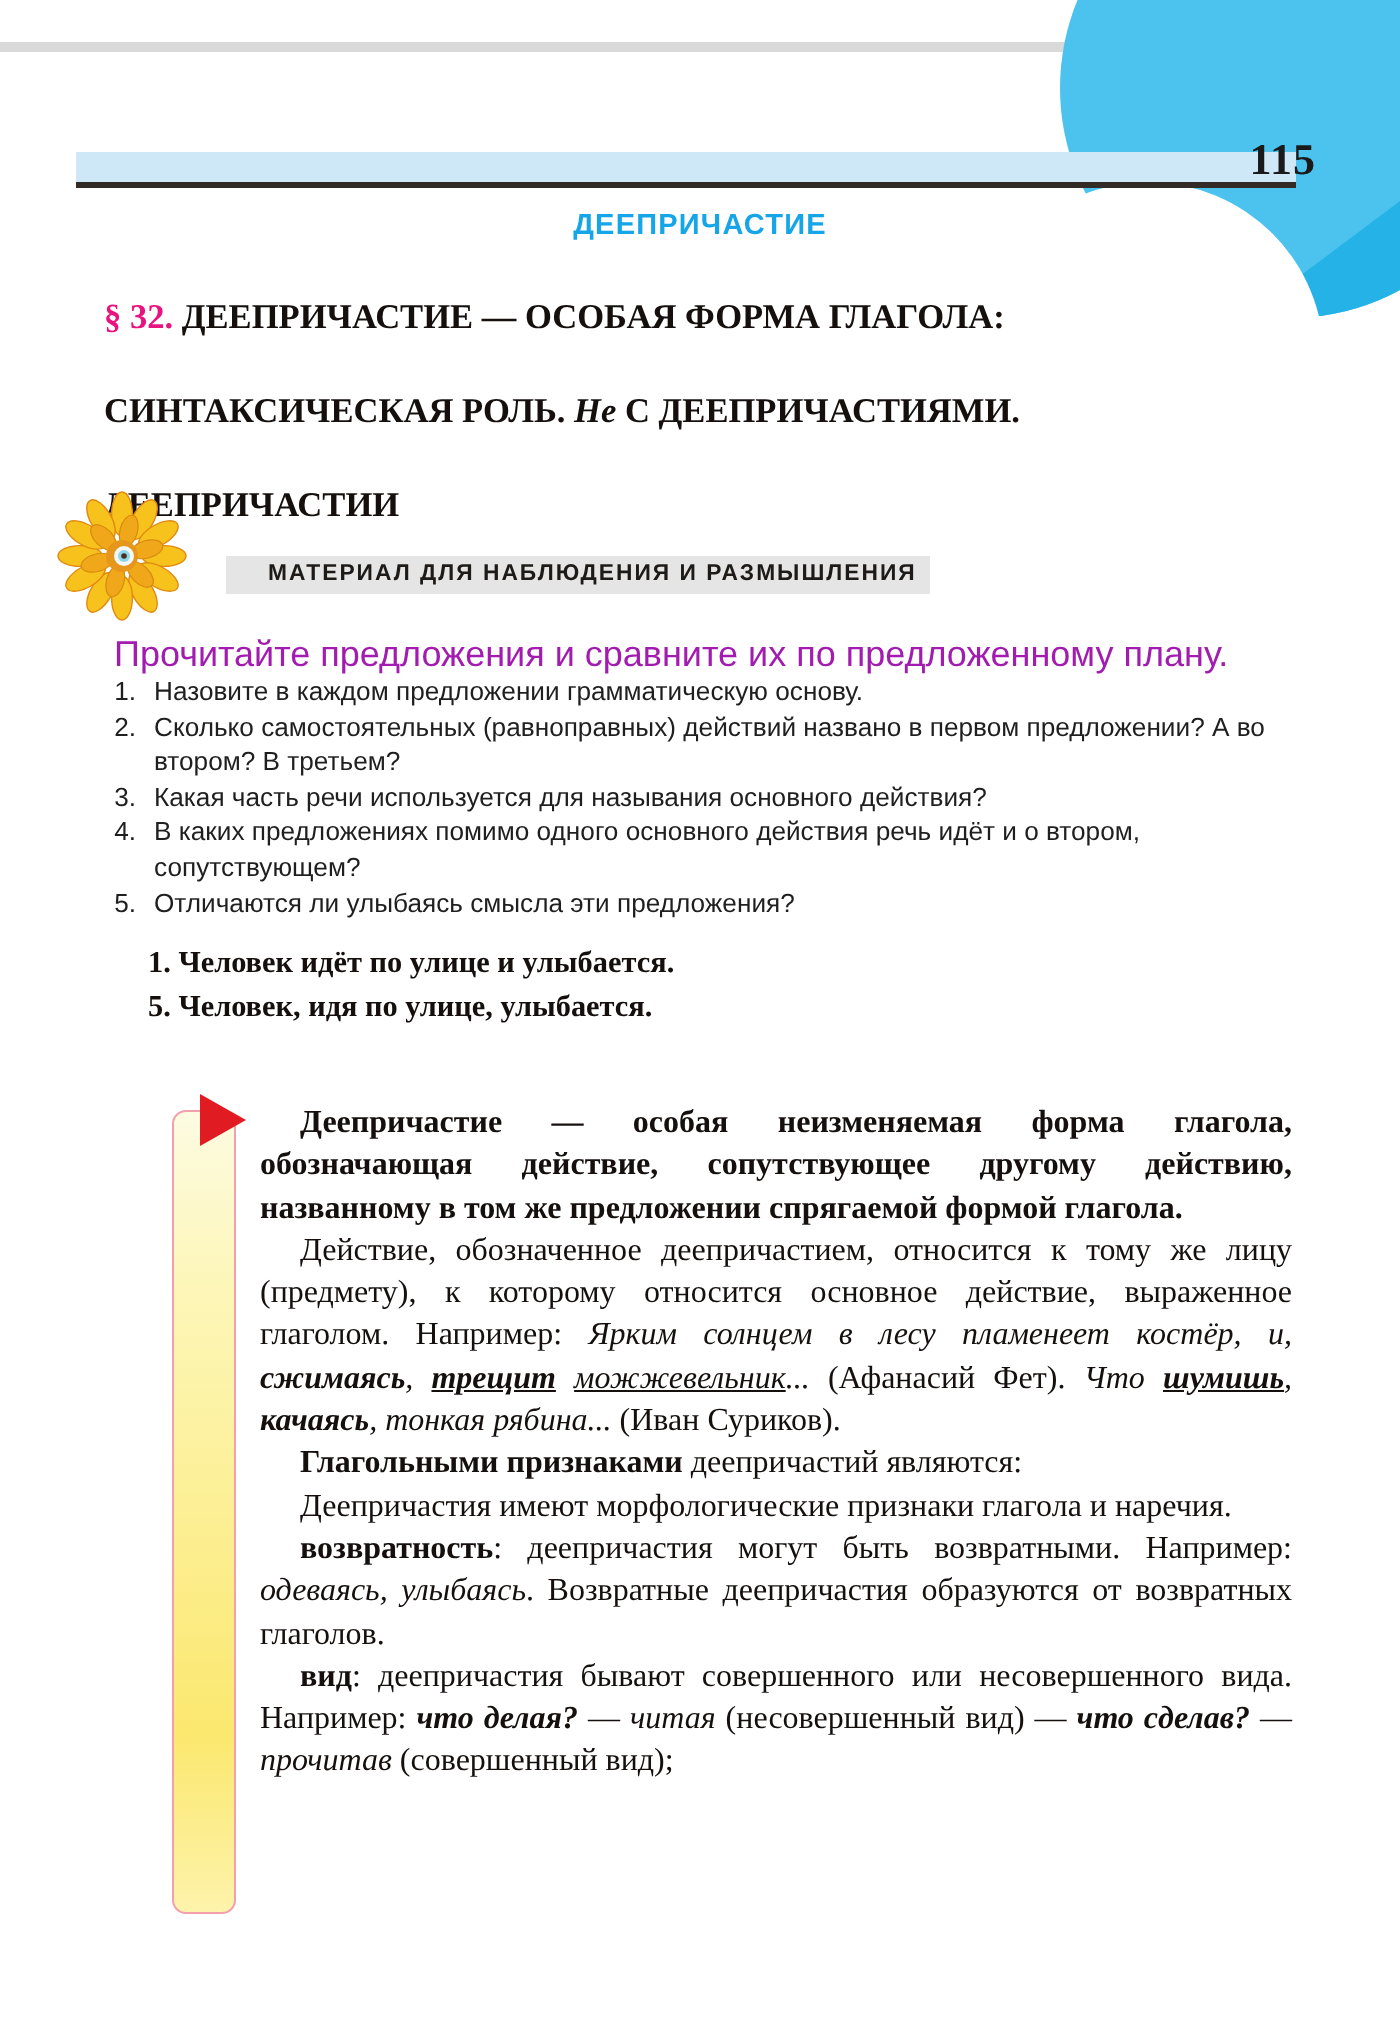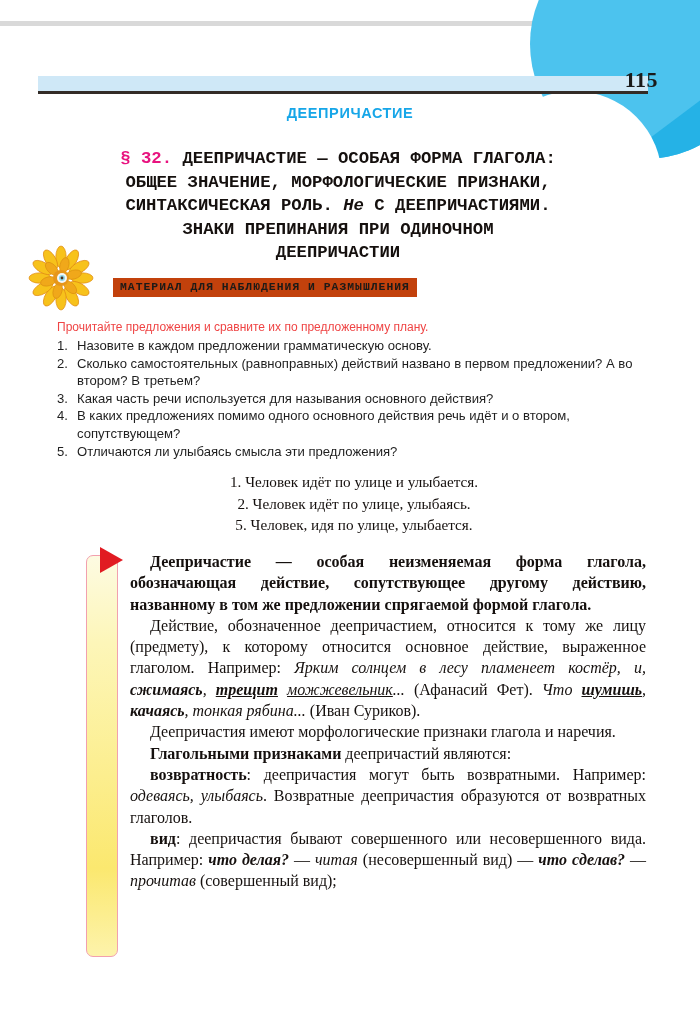--- a/index.html
+++ b/index.html
@@ -58,65 +58,63 @@
   .chapter-label{
     position:absolute;left:0;top:84px;width:700px;
     text-align:center;
     font-family:"Liberation Sans", sans-serif;
     font-size:14.5px;font-weight:bold;
     color:#16a6e8;letter-spacing:.6px;
   }
 
   
   .section-title{
-    position:absolute;left:40px;top:126px;width:596px;
-    text-align:center;
-    font-family:Liberation Mono, monospace;
+    position:absolute;left:52px;top:126px;width:596px;
+    font-family:Liberation Serif, serif;
     font-size:17.3px;font-weight:bold;
     line-height:23.5px;
     color:#15100e;
   }
   .section-num{color:#e8137f;}
   .ital{font-style:italic;}
 
   
   .flower{
     position:absolute;left:27px;top:224px;
     width:68px;height:66px;
   }
   .banner{
     position:absolute;left:113px;top:257px;
-    background:#c2410c;
-    padding:3px 7px 4px 7px;
+    background:#e5e5e5;
+    padding:3px 7px 4px 21px;
     font-size:11.4px;font-weight:bold;
     letter-spacing:1.0px;color:#1d1a17;
-    font-family:Liberation Mono, monospace;
+    font-family:Liberation Sans, sans-serif;
     white-space:nowrap;
   }
 
   
   .intro{
     position:absolute;left:57px;top:298px;width:590px;
-    font-size:12px;line-height:17.6px;color:#ef4444;
+    font-size:18px;line-height:17.6px;color:#a21caf;
   }
   .qlist{
     position:absolute;left:45px;top:316px;width:605px;
     font-size:13.1px;line-height:17.6px;color:#1f1f1f;
   }
   .qrow{display:flex;align-items:flex-start;}
   .qnum{width:23px;flex:0 0 23px;text-align:right;padding-right:9px;}
   .qtext{flex:1;}
 
   
   .examples{
     position:absolute;left:74px;top:450px;width:560px;
     font-family:"Liberation Serif", serif;
-    font-size:15.2px;font-weight:normal;line-height:21.5px;
+    font-size:15.2px;font-weight:bold;line-height:21.5px;
     color:#15100e;
-    text-align:center;
   }
 
   
   .rulebox{
     position:absolute;left:86px;top:530px;width:560px;
   }
   .ybar{
     position:absolute;left:0;top:4px;
     width:30px;height:400px;
     border:1px solid #f2a0ae;
@@ -158,25 +156,25 @@
 
   <div class="header-band"></div>
   <div class="header-rule"></div>
   <div class="folio">115</div>
 
   <div class="chapter-label">ДЕЕПРИЧАСТИЕ</div>
 
   <div class="section-title">
     <span class="section-num">§ 32.</span>
     <span>ДЕЕПРИЧАСТИЕ — ОСОБАЯ ФОРМА ГЛАГОЛА:</span><br>
-    <span>ОБЩЕЕ ЗНАЧЕНИЕ, МОРФОЛОГИЧЕСКИЕ ПРИЗНАКИ,</span><br>
+    <br>
     <span>СИНТАКСИЧЕСКАЯ РОЛЬ.</span>
     <span class="ital">Не</span>
     <span>С ДЕЕПРИЧАСТИЯМИ.</span><br>
-    <span>ЗНАКИ ПРЕПИНАНИЯ ПРИ ОДИНОЧНОМ</span><br>
+    <br>
     <span>ДЕЕПРИЧАСТИИ</span>
   </div>
 
   <svg class="flower" viewBox="0 0 68 66">
     <g transform="translate(34,33)">
       <g fill="#f7c21b" stroke="#e08a12" stroke-width="0.7">
         <ellipse cx="0" cy="-21" rx="5.2" ry="11"></ellipse>
         <ellipse cx="0" cy="-21" rx="5.2" ry="11" transform="rotate(30)"></ellipse>
         <ellipse cx="0" cy="-21" rx="5.2" ry="11" transform="rotate(60)"></ellipse>
         <ellipse cx="0" cy="-21" rx="5.2" ry="11" transform="rotate(90)"></ellipse>
@@ -226,38 +224,37 @@
       <span class="qtext">В каких предложениях помимо одного основного действия речь идёт и о втором, сопутствующем?</span>
     </div>
     <div class="qrow">
       <span class="qnum">5.</span>
       <span class="qtext">Отличаются ли улыбаясь смысла эти предложения?</span>
     </div>
   </div>
 
   <div class="examples">
     <div>1. Человек идёт по улице и улыбается.</div>
-    <div>2. Человек идёт по улице, улыбаясь.</div>
     <div>5. Человек, идя по улице, улыбается.</div>
   </div>
 
   <div class="rulebox">
     <div class="ybar"></div>
     <div class="arrow"></div>
 
     <div class="ruletext">
       <p><span class="b">Деепричастие</span><span class="b"> — особая неизменяемая форма глагола, обозначающая действие, сопутствующее другому действию, названному в том же предложении спрягаемой формой глагола.</span></p>
 
       <p><span>Действие, обозначенное деепричастием, относится к тому же лицу (предмету), к которому относится основное действие, выраженное глаголом. Например: </span><span class="i">Ярким солнцем в лесу пламенеет костёр, и,</span> <span class="bi">сжимаясь</span><span class="i">,</span> <span class="ubi">трещит</span> <span class="ui">можжевельник</span><span class="i">...</span> <span>(Афанасий Фет).</span> <span class="i">Что</span> <span class="ubi">шумишь</span><span class="i">,</span> <span class="bi">качаясь</span><span class="i">, тонкая рябина...</span> <span>(Иван Суриков).</span></p>
 
 
+      <p><span class="b">Глагольными признаками</span><span> деепричастий являются:</span></p>
+
       <p>Деепричастия имеют морфологические признаки глагола и наречия.</p>
 
-      <p><span class="b">Глагольными признаками</span><span> деепричастий являются:</span></p>
-
 
       <p><span class="b">возвратность</span><span>: деепричастия могут быть возвратными. Например: </span><span class="i">одеваясь, улыбаясь</span><span>. Возвратные деепричастия образуются от возвратных глаголов.</span></p>
 
       <p><span class="b">вид</span><span>: деепричастия бывают совершенного или несовершенного вида. Например: </span><span class="bi">что делая?</span><span> — </span><span class="i">читая</span><span> (несовершенный вид) — </span><span class="bi">что сделав?</span><span> — </span><span class="i">прочитав</span><span> (совершенный вид);</span></p>
     </div>
   </div>
 
 </div>
 
 </body></html>

